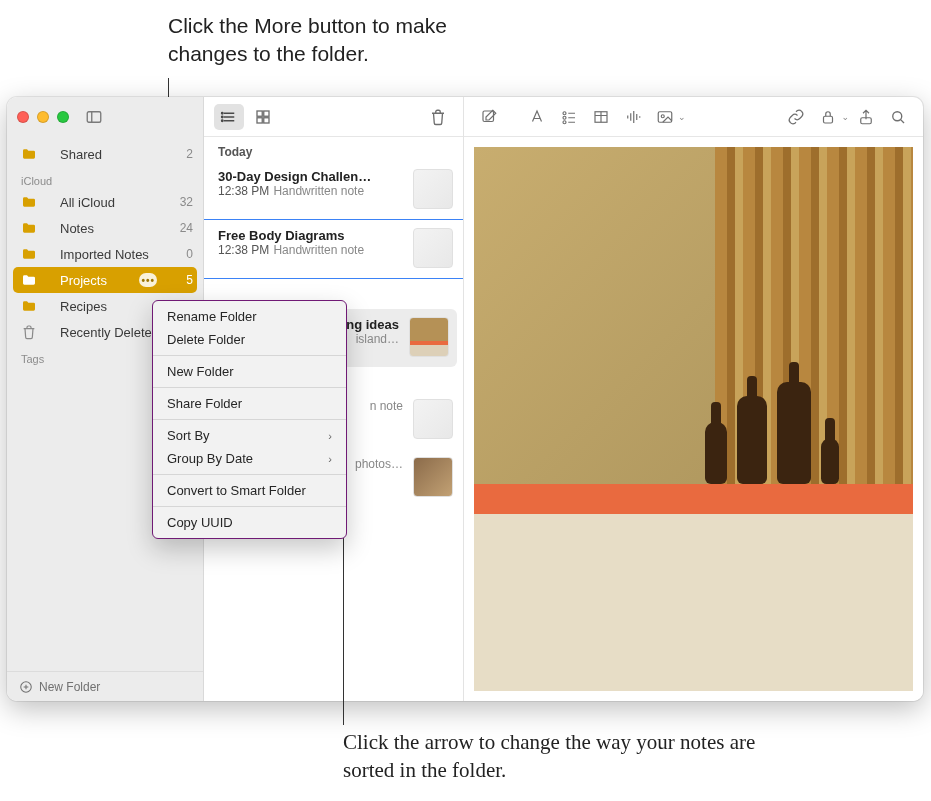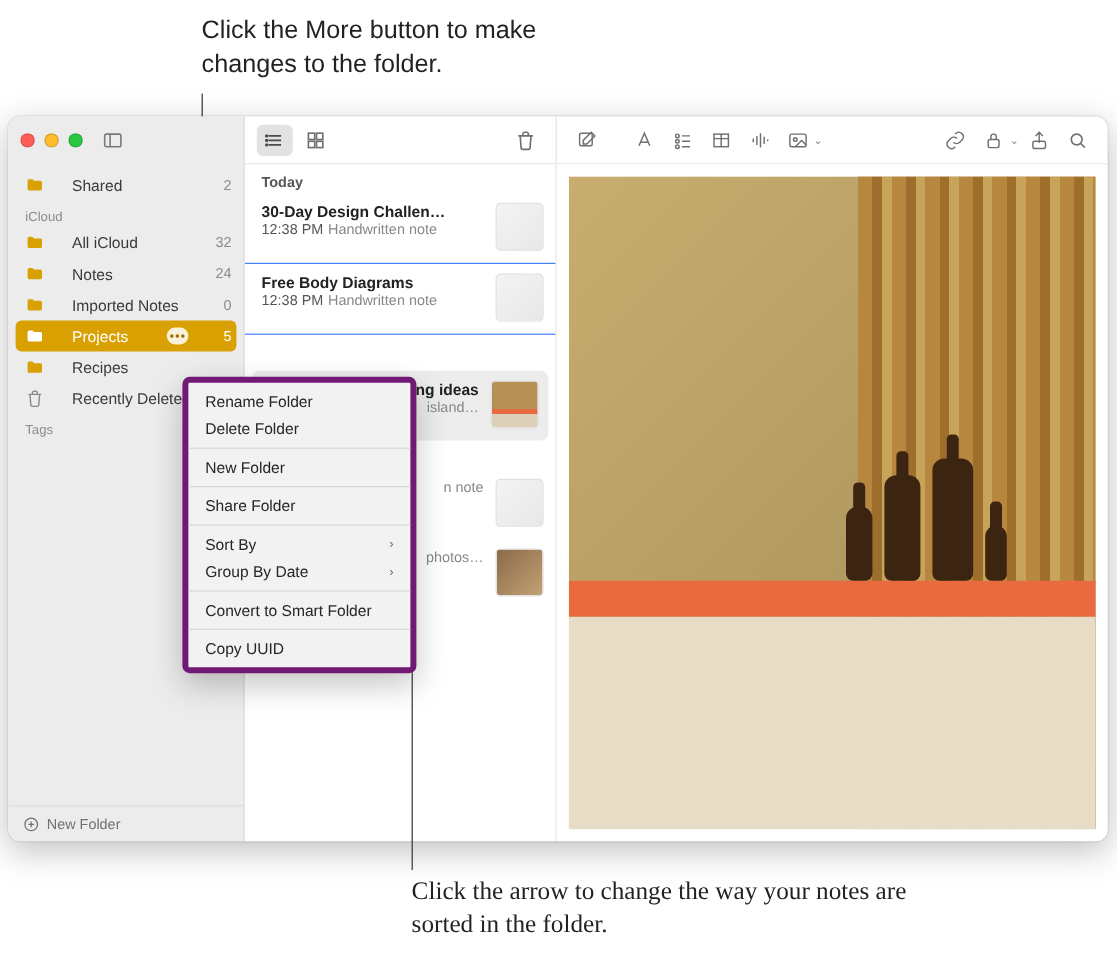--- a/index.html
+++ b/index.html
@@ -93,24 +93,24 @@
     position:absolute; left:0; right:0; top:calc(62% + 30px); bottom:0; background:#e7ddc6;
   }
   .bottles { position:absolute; bottom:calc(100% - 62%); left:55%; transform:translateX(-10px); display:flex; align-items:flex-end; gap:10px; }
   .bottle { width:28px; background: #3b2410; border-radius: 10px 10px 6px 6px; position:relative; }
   .bottle::before { content:""; position:absolute; top:-20px; left:50%; transform:translateX(-50%); width:10px; height:24px; background:#3b2410; border-radius:4px 4px 0 0; }
   .b1 { height:62px; width:22px; } .b2 { height:88px; width:30px; } .b3 { height:102px; width:34px; } .b4 { height:46px; width:18px; }
 
   
   .context-menu {
     position:absolute; left:152px; top:300px; width:195px;
-    background:#f2f2f2; border:5px solid #701a75; border-radius:6px;
+    background:#f2f2f2; border:1px solid #701a75; border-radius:6px;
     box-shadow: 0 10px 26px rgba(0,0,0,0.22);
     font-size:13px; color:#262626;
-    padding:4px 0; z-index:50;margin-top:14px;
+    padding:4px 0; z-index:50;
   }
   .cm-item { height:23px; display:flex; align-items:center; padding:0 14px; justify-content:space-between; }
   .cm-sep { height:1px; background:#d6d6d6; margin:4px 0; }
   .cm-arrow { font-size:11px; color:#666; }
 
   svg { display:block; }
   .toolbar-icon { width:18px; height:18px; }
   .chev { font-size:9px; color:#888; margin-left:-4px; }
 </style>
 </head>

